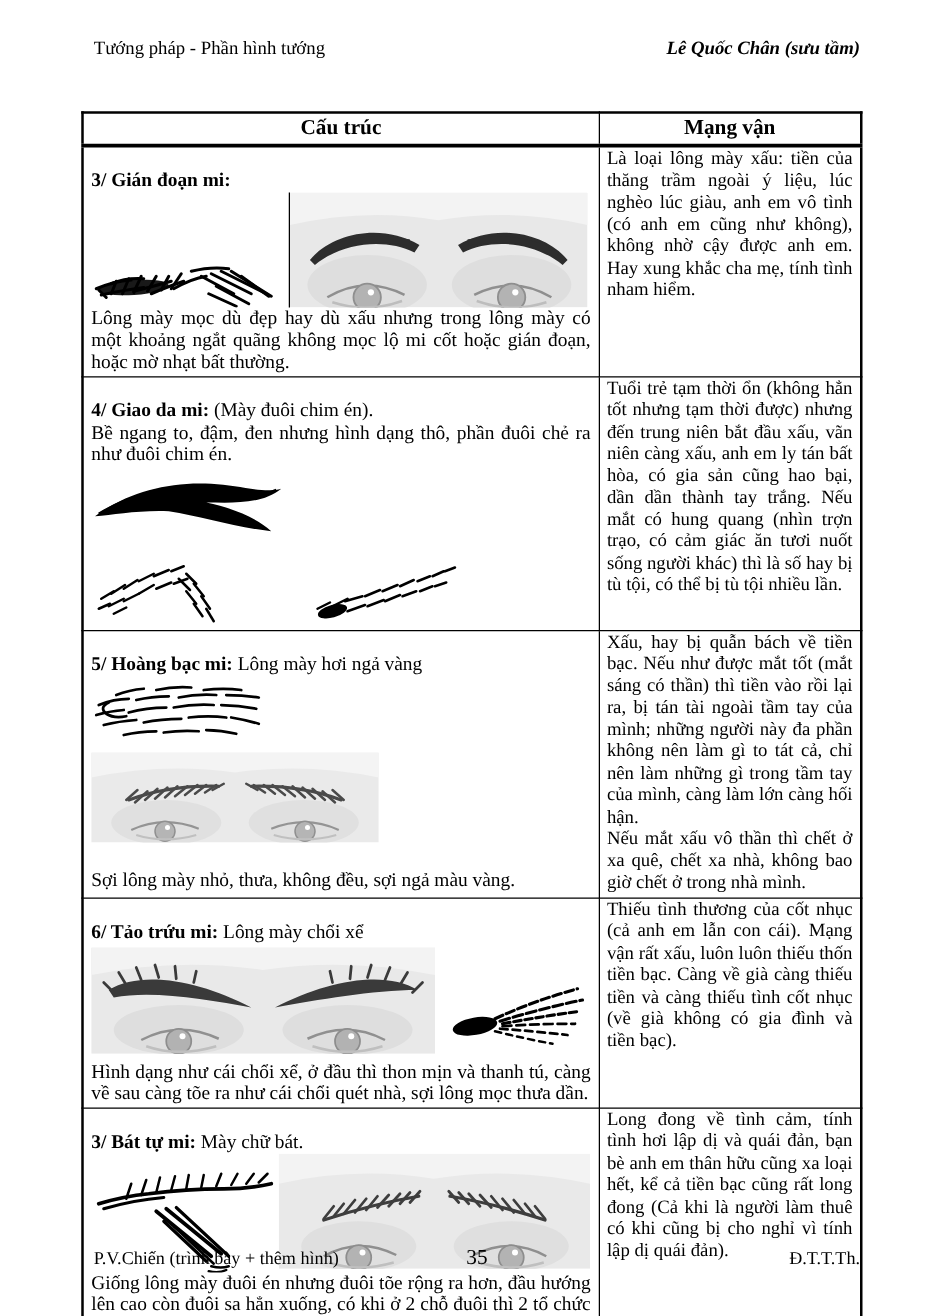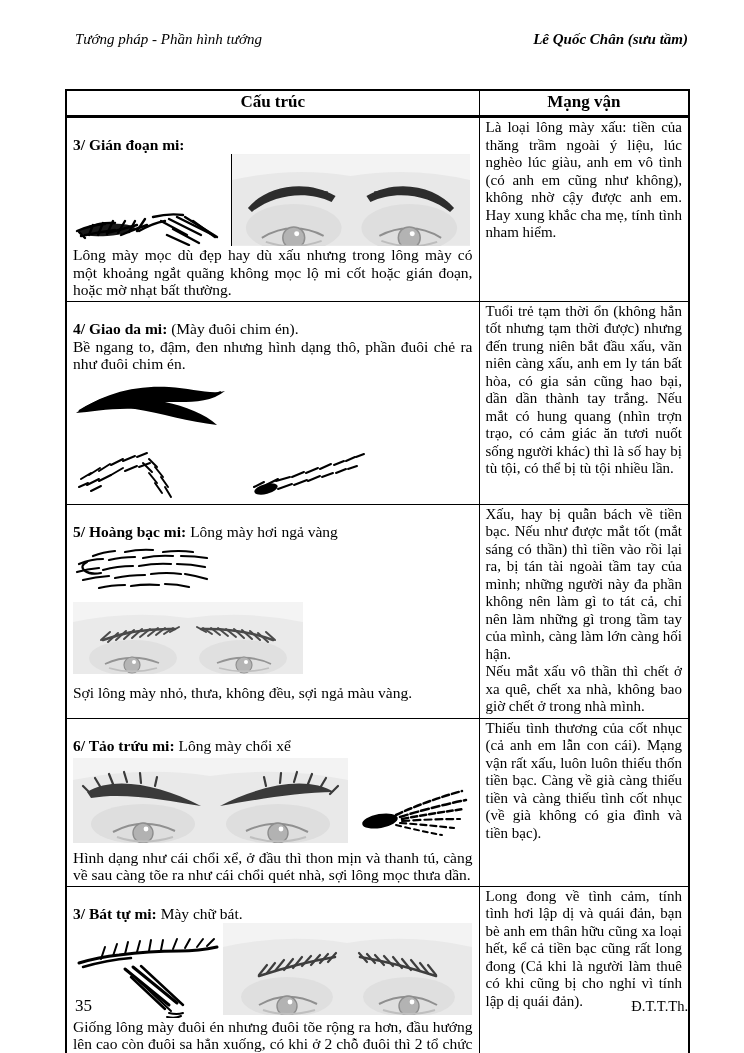--- a/index.html
+++ b/index.html
@@ -8,21 +8,21 @@
     width: 744px; height: 1053px; position: relative;
     background: #ffffff; color: #000;
     font-family: "Liberation Serif", serif;
     overflow: hidden;
   }
   .doc-header {
     position: absolute; top: 31px; left: 75px; width: 613px;
     display: flex; justify-content: space-between; align-items: baseline;
     font-size: 15px;
   }
-  .doc-header .h-left { font-style: italic; }
+  .doc-header .h-left { }
   .doc-header .h-right { font-style: italic; font-weight: bold; }
 
   .main-table {
     position: absolute; top: 89px; left: 65px;
     border-collapse: collapse; table-layout: fixed;
     border: 2.5px solid #000;
   }
   .main-table th, .main-table td { border: 1.5px solid #000; }
   .main-table thead th {
     border-bottom: 3px solid #000;
@@ -253,21 +253,21 @@
             <circle cx="59" cy="63" r="8" fill="#b5b5b5"></circle>
               <circle cx="59" cy="63" r="8" fill="none" stroke="#909090" stroke-width="1.2"></circle>
               <circle cx="61" cy="60" r="2" fill="#fff"></circle>
             <path d="M36,66 Q59,73 84,66" stroke="#c0c0c0" stroke-width="1.8" fill="none"></path>
             <path d="M144,61 Q172,50 198,62" stroke="#949494" stroke-width="1.8" fill="none"></path>
             <circle cx="171" cy="63" r="8" fill="#b5b5b5"></circle>
               <circle cx="171" cy="63" r="8" fill="none" stroke="#909090" stroke-width="1.2"></circle>
               <circle cx="173" cy="60" r="2" fill="#fff"></circle>
             <path d="M146,66 Q171,73 196,66" stroke="#c0c0c0" stroke-width="1.8" fill="none"></path>
           </svg>
-          <p class="desc" style="margin-top:10px">Sợi lông mày nhỏ, thưa, không đều, sợi ngả màu vàng.</p>
+          <p class="desc" style="margin-top:22px">Sợi lông mày nhỏ, thưa, không đều, sợi ngả màu vàng.</p>
         </td>
         <td class="fate">Xấu, hay bị quẫn bách về tiền bạc. Nếu như được mắt tốt (mắt sáng có thần) thì tiền vào rồi lại ra, bị tán tài ngoài tầm tay của mình; những người này đa phần không nên làm gì to tát cả, chỉ nên làm những gì trong tầm tay của mình, càng làm lớn càng hối hận.
 Nếu mắt xấu vô thần thì chết ở xa quê, chết xa nhà, không bao giờ chết ở trong nhà mình.</td>
       </tr>
 
       <tr style="height:152px">
         <td class="structure">
           <div class="row-title"><b>6/ Tảo trứu mi:</b><span> Lông mày chổi xể</span></div>
           <div class="figrow bottom" style="margin-top:3px">
             <svg class="photo" width="275" height="85" viewBox="0 0 275 85">
@@ -393,17 +393,18 @@
           </div>
           <p class="desc">Giống lông mày đuôi én nhưng đuôi tõe rộng ra hơn, đầu hướng lên cao còn đuôi sa hẳn xuống, có khi ở 2 chỗ đuôi thì 2 tổ chức lông mày (kết cấu) không giống nhau</p>
         </td>
         <td class="fate">Long đong về tình cảm, tính tình hơi lập dị và quái đản, bạn bè anh em thân hữu cũng xa loại hết, kể cả tiền bạc cũng rất long đong (Cả khi là người làm thuê có khi cũng bị cho nghỉ vì tính lập dị quái đản).</td>
       </tr>
 
     </tbody>
   </table>
 
   <div class="doc-footer">
+    <span class="f-left">P.V.Chiến (trình bày + thêm hình)</span>
     <span class="f-center">35</span>
     <span class="f-right">Đ.T.T.Th.</span>
   </div>
 
 </div>
 
 </body></html>

